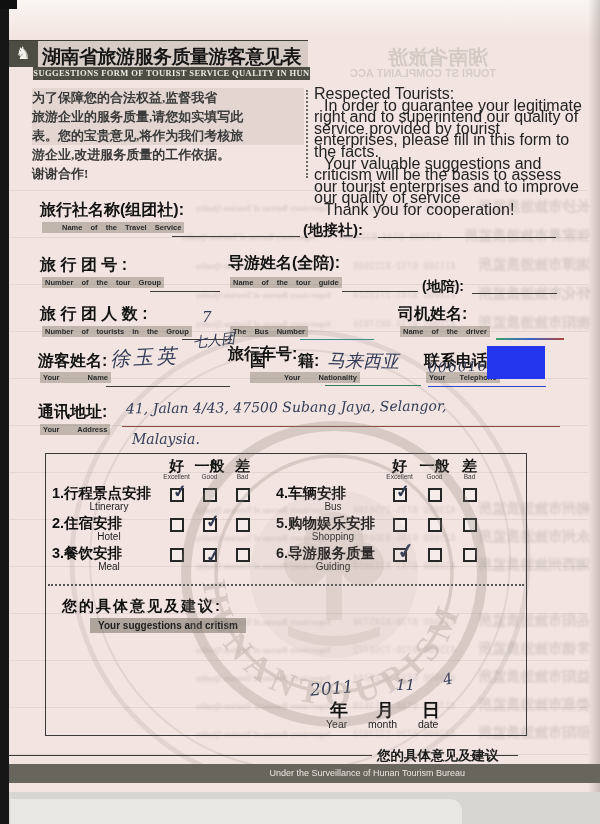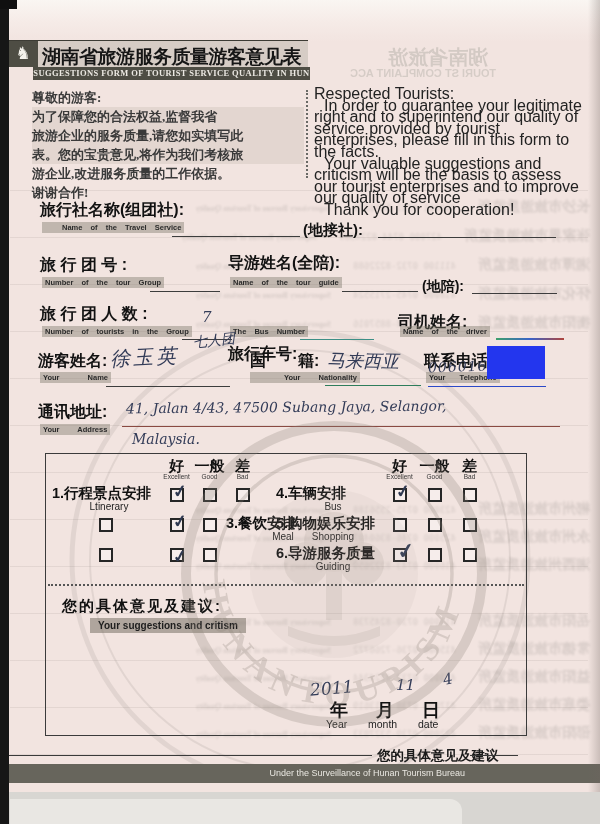--- a/index.html
+++ b/index.html
@@ -168,21 +168,20 @@
     <circle cx="242" cy="264" r="210" fill="none" stroke="#77706a" stroke-width="2"></circle>
   </svg>
 
   <div class="abs hdr-topline"></div>
   <div class="abs horse-box"><span>♞</span></div>
   <div class="abs title-strip"></div>
   <div class="abs title-cn">湖南省旅游服务质量游客意见表</div>
   <div class="abs en-bar">SUGGESTIONS FORM OF TOURIST SERVICE QUALITY IN HUN</div>
 
   <div class="abs intro-cn">
-    <div>尊敬的游客:</div>
     <div class="shade">为了保障您的合法权益,监督我省</div>
     <div class="shade">旅游企业的服务质量,请您如实填写此</div>
     <div class="shade">表。您的宝贵意见,将作为我们考核旅</div>
     <div>游企业,改进服务质量的工作依据。</div>
     <div class="thanks">谢谢合作!</div>
   </div>
   <div class="abs intro-divider"></div>
   <div class="abs intro-en">
     <div>Respected Tourists:</div>
     <div class="ind">In order to guarantee your legitimate right and to superintend our quality of service provided by tourist enterprises, please fill in this form to the facts.</div>
@@ -205,21 +204,21 @@
   <div class="abs cnl fs14" style="left:422px;top:278px;">(地陪):</div>
   <div class="abs uline" style="left:472px;top:293px;width:85px;"></div>
 
   <div class="abs cnl fs16" style="left:40px;top:304px;">旅 行 团 人 数 :</div>
   <div class="abs sub wsp6" style="left:42px;top:326px;">Number of tourists in the Group</div>
   <div class="abs hw" style="left:202px;top:308px;font-size:15px;">7</div>
   <div class="abs uline" style="left:182px;top:339px;width:50px;"></div>
   <div class="abs cnl fs16" style="left:228px;top:304px;margin-top:40px;">旅行车号:</div>
   <div class="abs sub wsp6" style="left:230px;top:326px;">The Bus Number</div>
   <div class="abs uline" style="left:300px;top:339px;width:74px;border-color:#3d8f86;"></div>
-  <div class="abs cnl fs16" style="left:398px;top:312px;">司机姓名:</div>
+  <div class="abs cnl fs16" style="left:398px;top:304px;">司机姓名:</div>
   <div class="abs sub wsp6" style="left:400px;top:326px;">Name of the driver</div>
   <div class="abs" style="left:496px;top:338px;width:68px;height:2px;z-index:2;background:linear-gradient(90deg,#3da06a,#3a62c9,#b0443c);"></div>
 
   <div class="abs cnl fs16" style="left:38px;top:351px;">游客姓名:</div>
   <div class="abs sub wsp26" style="left:40px;top:372px;">Your Name</div>
   <div class="abs hw" style="left:193px;top:332px;font-size:14px;transform:rotate(-6deg);">七人团</div>
   <div class="abs hw" style="left:110px;top:344px;font-size:20px;letter-spacing:3px;transform:rotate(-3deg);">徐玉英</div>
   <div class="abs uline" style="left:106px;top:386px;width:124px;"></div>
   <div class="abs cnl fs16" style="left:250px;top:351px;">国　　籍:</div>
   <div class="abs sub wsp16" style="left:250px;top:372px;padding-left:34px;">Your Nationality</div>
@@ -259,20 +258,24 @@
       <div>
         <div class="cbox">
           <span class="check">✓</span>
         </div>
       </div>
       <div>
         <div class="cbox"></div>
       </div>
       <div>
         <div class="cbox"></div>
+      </div>
+      <div class="r-label">
+        <div class="l1">2.住宿安排</div>
+        <div class="l2">Hotel</div>
       </div>
       <div>
         <div class="cbox"></div>
       </div>
       <div>
         <div class="cbox">
           <span class="check">✓</span>
         </div>
       </div>
       <div>

